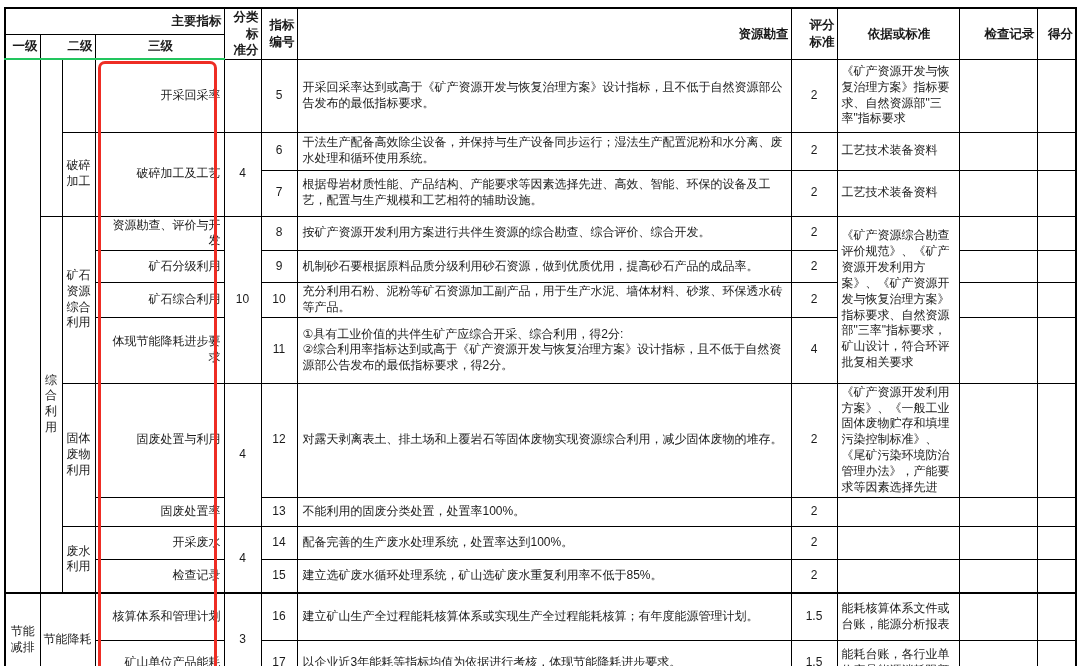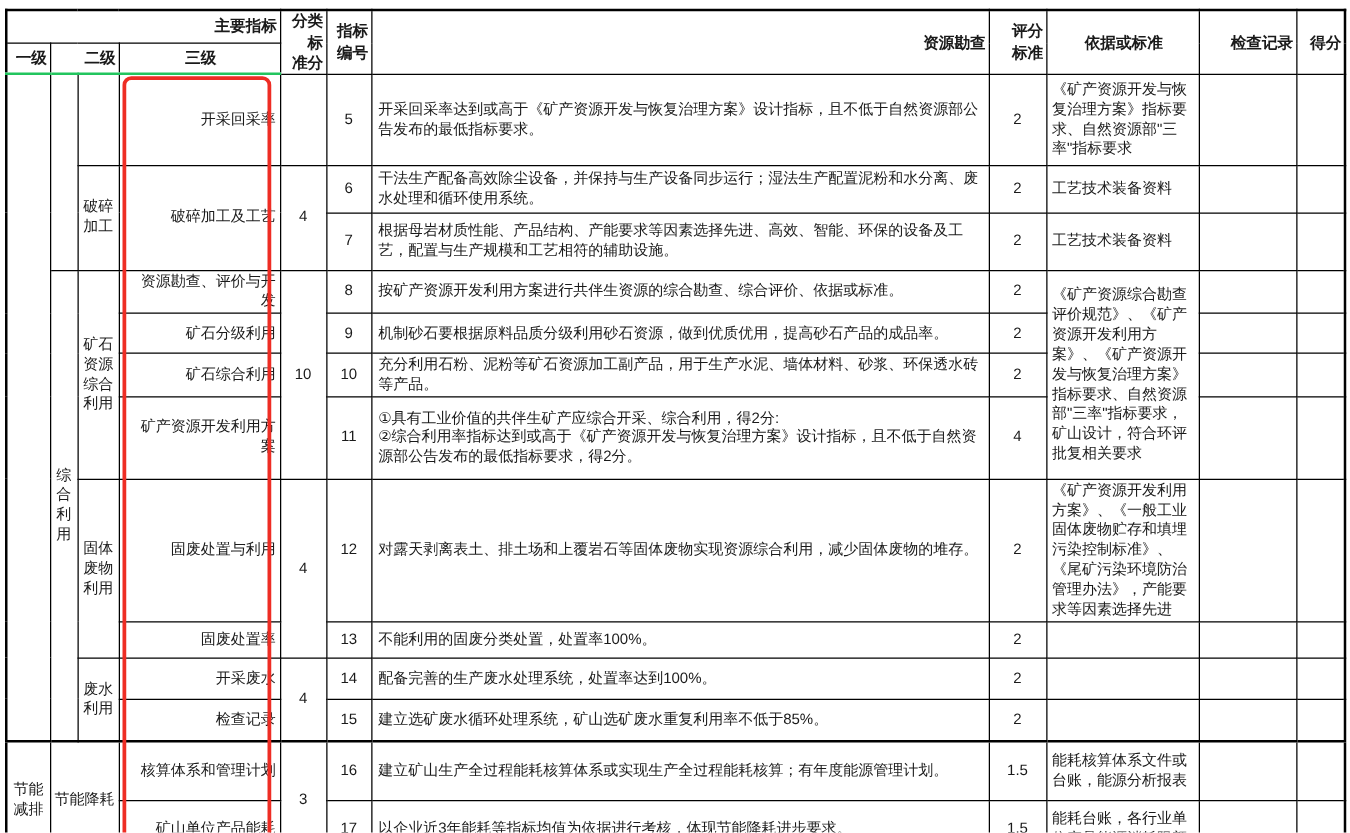--- a/index.html
+++ b/index.html
@@ -115,21 +115,21 @@
   <tr style="height:34px">
     <td rowspan="8" class="l2">综合
 利用</td>
     <td rowspan="4" class="l2">矿石
 资源
 综合
 利用</td>
     <td class="l3">资源勘查、评价与开发</td>
     <td rowspan="4" class="center">10</td>
     <td class="center">8</td>
-    <td class="desc">按矿产资源开发利用方案进行共伴生资源的综合勘查、综合评价、依据或标准。</td>
+    <td class="desc">按矿产资源开发利用方案进行共伴生资源的综合勘查、综合评价、综合开发。</td>
     <td class="center">2</td>
     <td rowspan="4" class="basis">《矿产资源综合勘查评价规范》、《矿产资源开发利用方案》、《矿产资源开发与恢复治理方案》指标要求、自然资源部"三率"指标要求，矿山设计，符合环评批复相关要求</td>
     <td></td>
     <td></td>
   </tr>
 
   <tr style="height:32px">
     <td class="l3">矿石分级利用</td>
     <td class="center">9</td>
     <td class="desc">机制砂石要根据原料品质分级利用砂石资源，做到优质优用，提高砂石产品的成品率。</td>
@@ -141,21 +141,21 @@
   <tr style="height:31px">
     <td class="l3">矿石综合利用</td>
     <td class="center">10</td>
     <td class="desc">充分利用石粉、泥粉等矿石资源加工副产品，用于生产水泥、墙体材料、砂浆、环保透水砖等产品。</td>
     <td class="center">2</td>
     <td></td>
     <td></td>
   </tr>
 
   <tr style="height:66px">
-    <td class="l3">矿产资源开发利用方案</td>
+    <td class="l3">体现节能降耗进步要求</td>
     <td class="center">11</td>
     <td class="desc">①具有工业价值的共伴生矿产应综合开采、综合利用，得2分:
 ②综合利用率指标达到或高于《矿产资源开发与恢复治理方案》设计指标，且不低于自然资源部公告发布的最低指标要求，得2分。</td>
     <td class="center">4</td>
     <td></td>
     <td></td>
   </tr>
 
   <tr style="height:107px">
     <td rowspan="2" class="l2">固体

